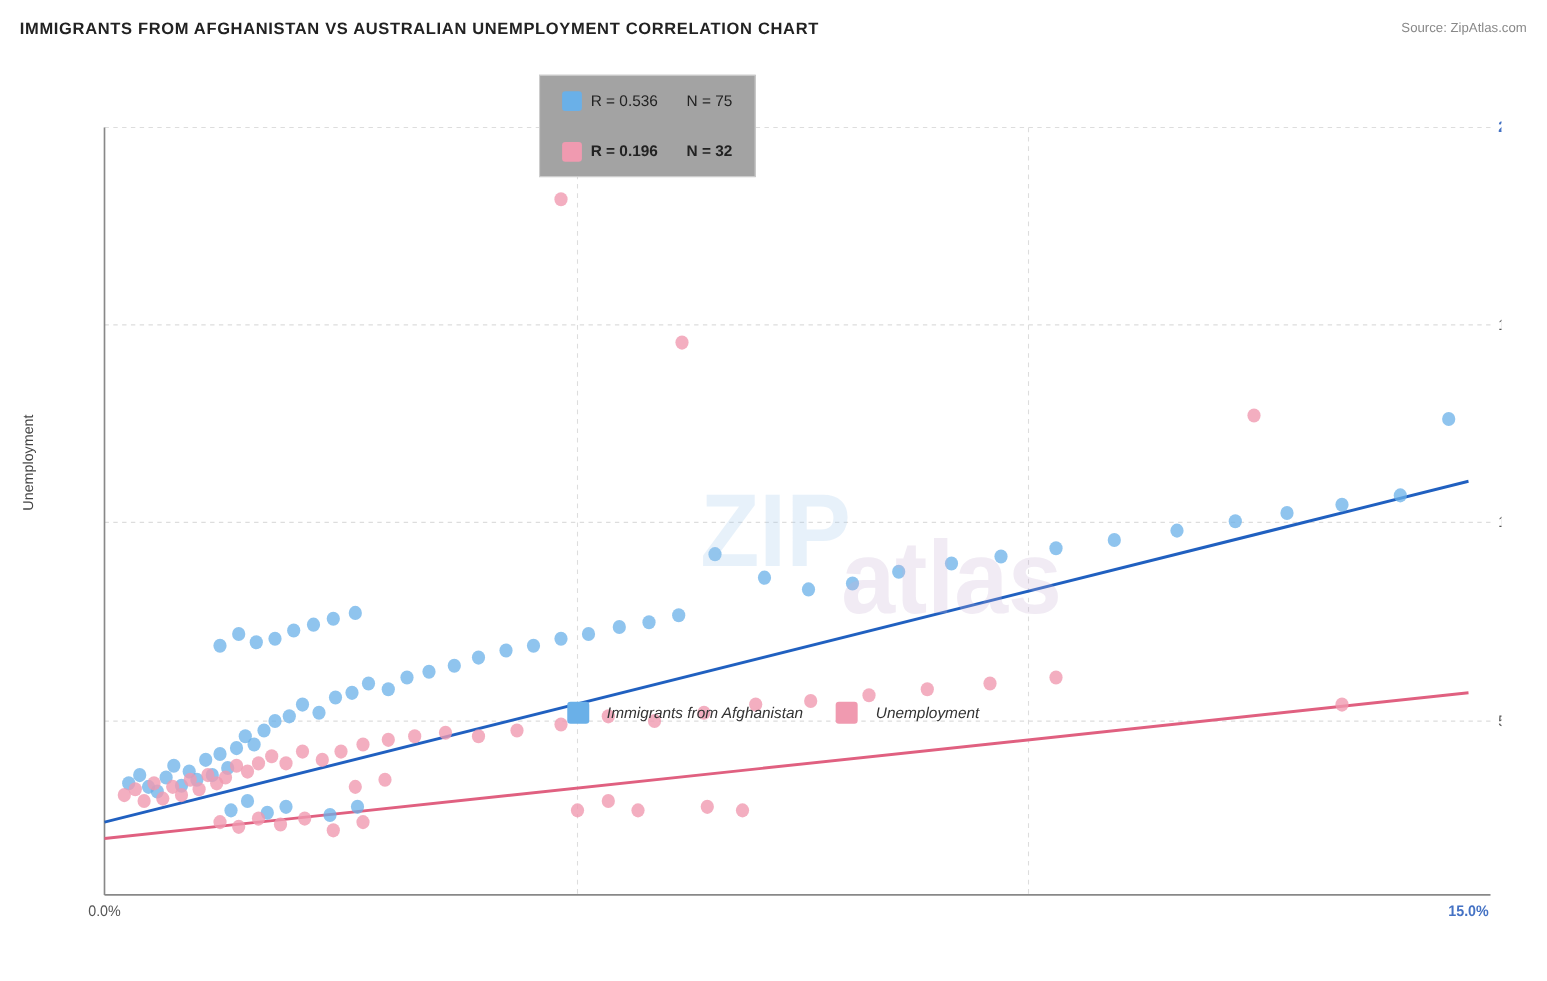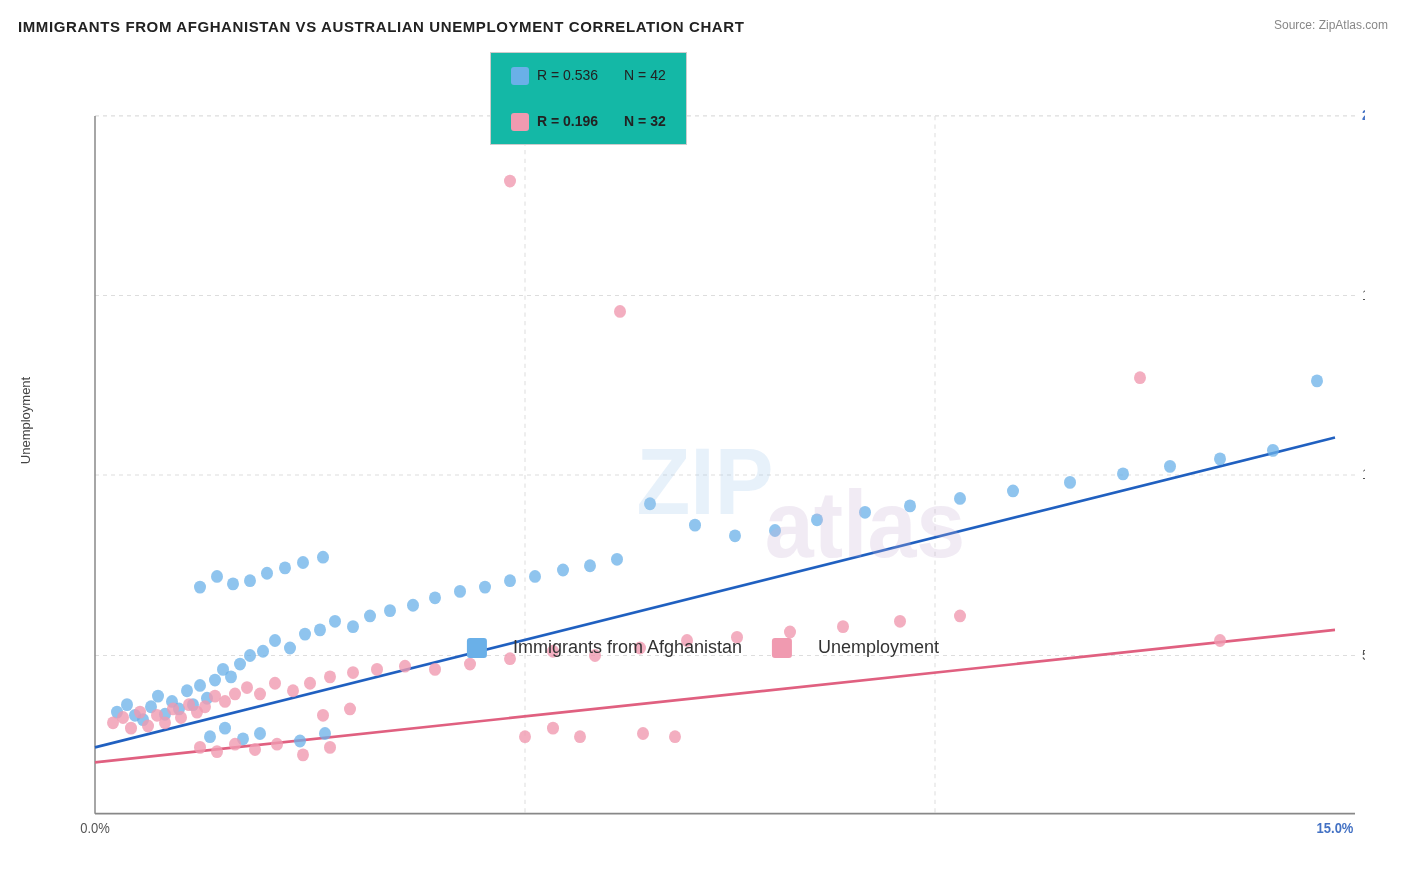--- a/index.html
+++ b/index.html
@@ -37,23 +37,23 @@
     }
     svg.chart-svg {
       position: absolute;
       top: 55px;
       left: 55px;
       width: 1310px;
       height: 780px;
     }
     .legend-box {
       position: absolute;
-      top: 52px;
+      top: 68px;
       left: 490px;
-      background: #14b8a6;
+      background: #a3a3a3;
       border: 1.5px solid #ccc;
       padding: 10px 20px;
       font-size: 14px;
       line-height: 1.8;
     }
     .legend-row {
       display: flex;
       align-items: center;
       gap: 8px;
     }
@@ -73,23 +73,24 @@
       bottom: 18px;
       left: 50%;
       transform: translateX(-50%);
       display: flex;
       align-items: center;
       gap: 30px;
     }
     .bottom-legend-item {
       display: flex;
       align-items: center;
-      gap: 26px;
-      font-size: 18px;
+      gap: 16px;
+      font-size: 14px;
       color: #333;
+      font-style: italic;
     }
     .bottom-swatch {
       width: 20px;
       height: 20px;
       border-radius: 3px;
     }
   </style>
 </head>
 <body>
 
@@ -256,21 +257,21 @@
 
     <text x="650" y="430" font-size="88" font-weight="900" fill="rgba(160,200,235,0.25)" text-anchor="middle" font-family="Arial">ZIP</text>
     <text x="810" y="470" font-size="88" font-weight="900" fill="rgba(200,175,210,0.25)" text-anchor="middle" font-family="Arial">atlas</text>
 
   </svg>
 
   <div class="legend-box">
     <div class="legend-row">
       <span class="legend-swatch" style="background:#6ab0e8;"></span>
       <span class="legend-text">R = 0.536</span>
-      <span class="legend-text" style="margin-left:18px;">N = 42</span>
+      <span class="legend-text" style="margin-left:18px;">N = 75</span>
     </div>
     <div class="legend-row" style="margin-top:21px;font-weight:bold;">
       <span class="legend-swatch" style="background:#f09ab0;"></span>
       <span class="legend-text">R = 0.196</span>
       <span class="legend-text" style="margin-left:18px;">N = 32</span>
     </div>
   </div>
 
   <div class="bottom-legend">
     <div class="bottom-legend-item">

